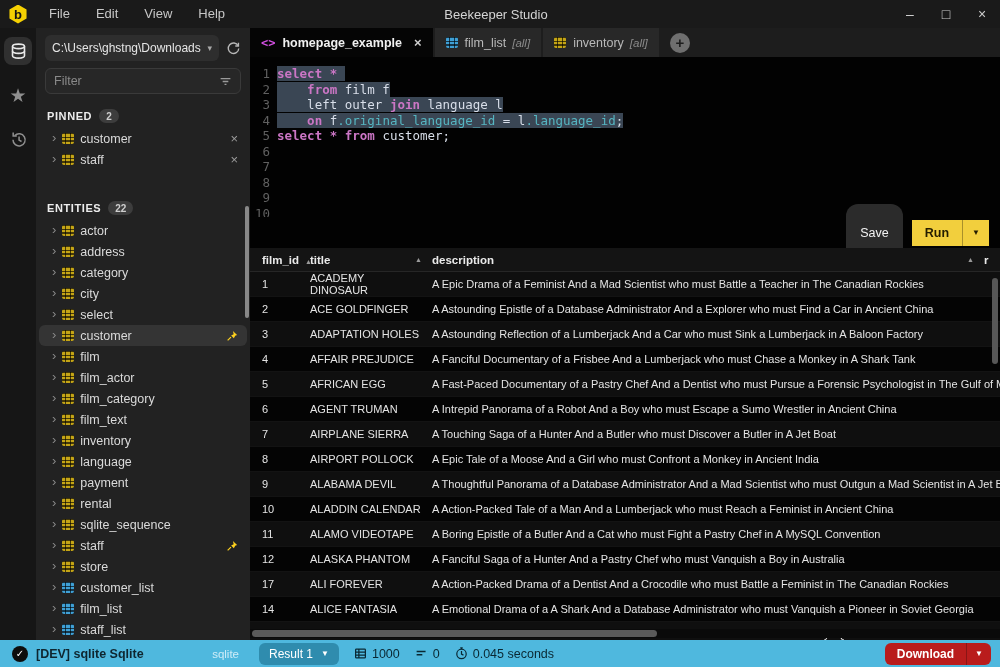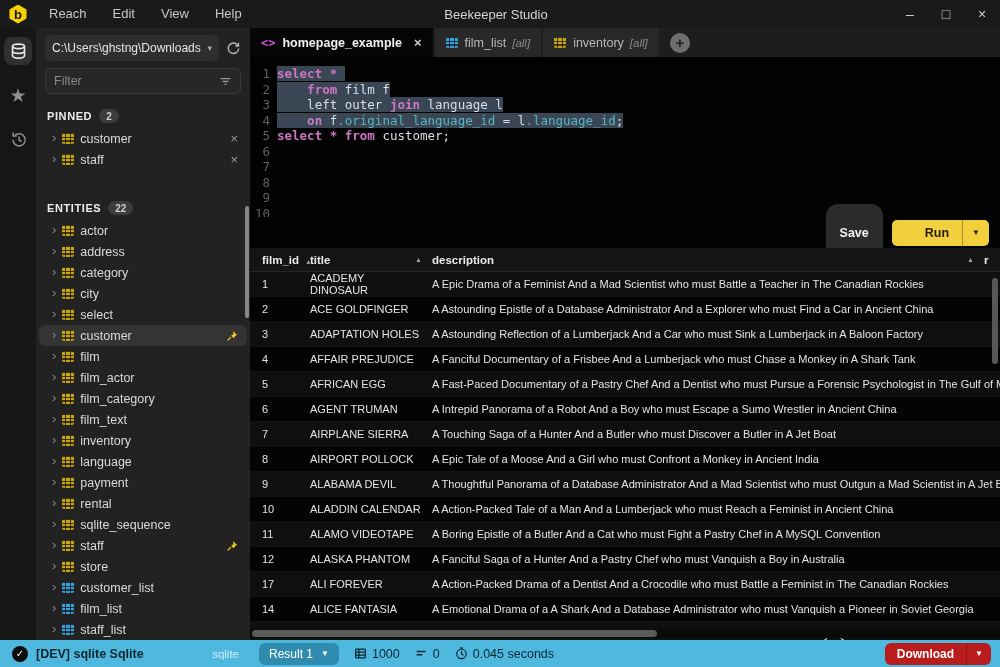--- a/index.html
+++ b/index.html
@@ -62,22 +62,22 @@
   .tab-plus { width:20px; height:20px; border-radius:50%; background:#6f6f6f; color:#1d1d1d; font-weight:bold; font-size:15px; display:flex; align-items:center; justify-content:center; align-self:center; margin-left:9px; }
 
   .editor { height:160px; display:flex; padding-top:9px; background:#020202; font-family:"DejaVu Sans Mono",monospace; font-size:12.5px; line-height:15.5px; }
   .gutter { width:27px; text-align:right; padding-right:7px; color:#606060; }
   .codepane { flex:1; white-space:pre; color:#d8dee9; }
   .kw { color:#cb76c5; font-weight:bold; }
   .fld { color:#56b6c2; }
   .sel { background:#3a4654; }
 
   .toolbar { height:31px; display:flex; align-items:center; justify-content:flex-end; gap:9px; padding-right:11px; background:#020202; }
-  .btn-save { background:#2b2b2b; color:#f2f2f2; font-weight:bold; font-size:12.5px; border-radius:12px; padding:22px 14px; }
-  .btn-run { display:flex; background:#f2cf3d; border-radius:5px; overflow:hidden;padding-left:20px; }
+  .btn-save { background:#2b2b2b; color:#f2f2f2; font-weight:normal; font-size:12.5px; border-radius:12px; padding:22px 14px; }
+  .btn-run { display:flex; background:#f2cf3d; border-radius:0; overflow:hidden; }
   .run-main { padding:6px 13px; color:#241d00; font-weight:bold; font-size:12.5px; }
   .run-caret { padding:6px 9px; border-left:1px solid rgba(0,0,0,.3); color:#241d00; font-size:8px; display:flex; align-items:center; }
 
   .grid { flex:1; position:relative; overflow:hidden; }
   .ghead { height:24px; display:flex; align-items:center; background:#141414; border-bottom:1px solid #262626; color:#eaeaea; font-size:11.5px; font-weight:bold; }
   .g-c1 { width:60px; padding-left:12px; flex:none; }
   .g-c2 { width:122px; flex:none; display:flex; align-items:center; justify-content:space-between; padding-right:10px; }
   .g-c3 { flex:1; display:flex; align-items:center; justify-content:space-between; padding-right:10px; overflow:hidden; }
   .g-c4 { width:16px; flex:none; overflow:hidden; }
   .sort { color:#9a9a9a; font-size:7px; margin-left:6px; }
@@ -106,21 +106,21 @@
   .dl-caret { padding:4px 8px; border-left:1px solid rgba(0,0,0,.25); color:#fff; font-size:8px; display:flex; align-items:center; }
 </style>
 </head>
 <body>
 
 <div class="titlebar">
   <div class="logo-box">
       <div class="logo">b</div>
     </div>
   <div class="menus">
-      <span class="menu">Reach</span>
+      <span class="menu">File</span>
       <span class="menu">Edit</span>
       <span class="menu">View</span>
       <span class="menu">Help</span>
     </div>
   <div class="tb-title">Beekeeper Studio</div>
   <div class="win-controls">
     <span class="wc">–</span>
     <span class="wc">□</span>
     <span class="wc">×</span>
   </div>

